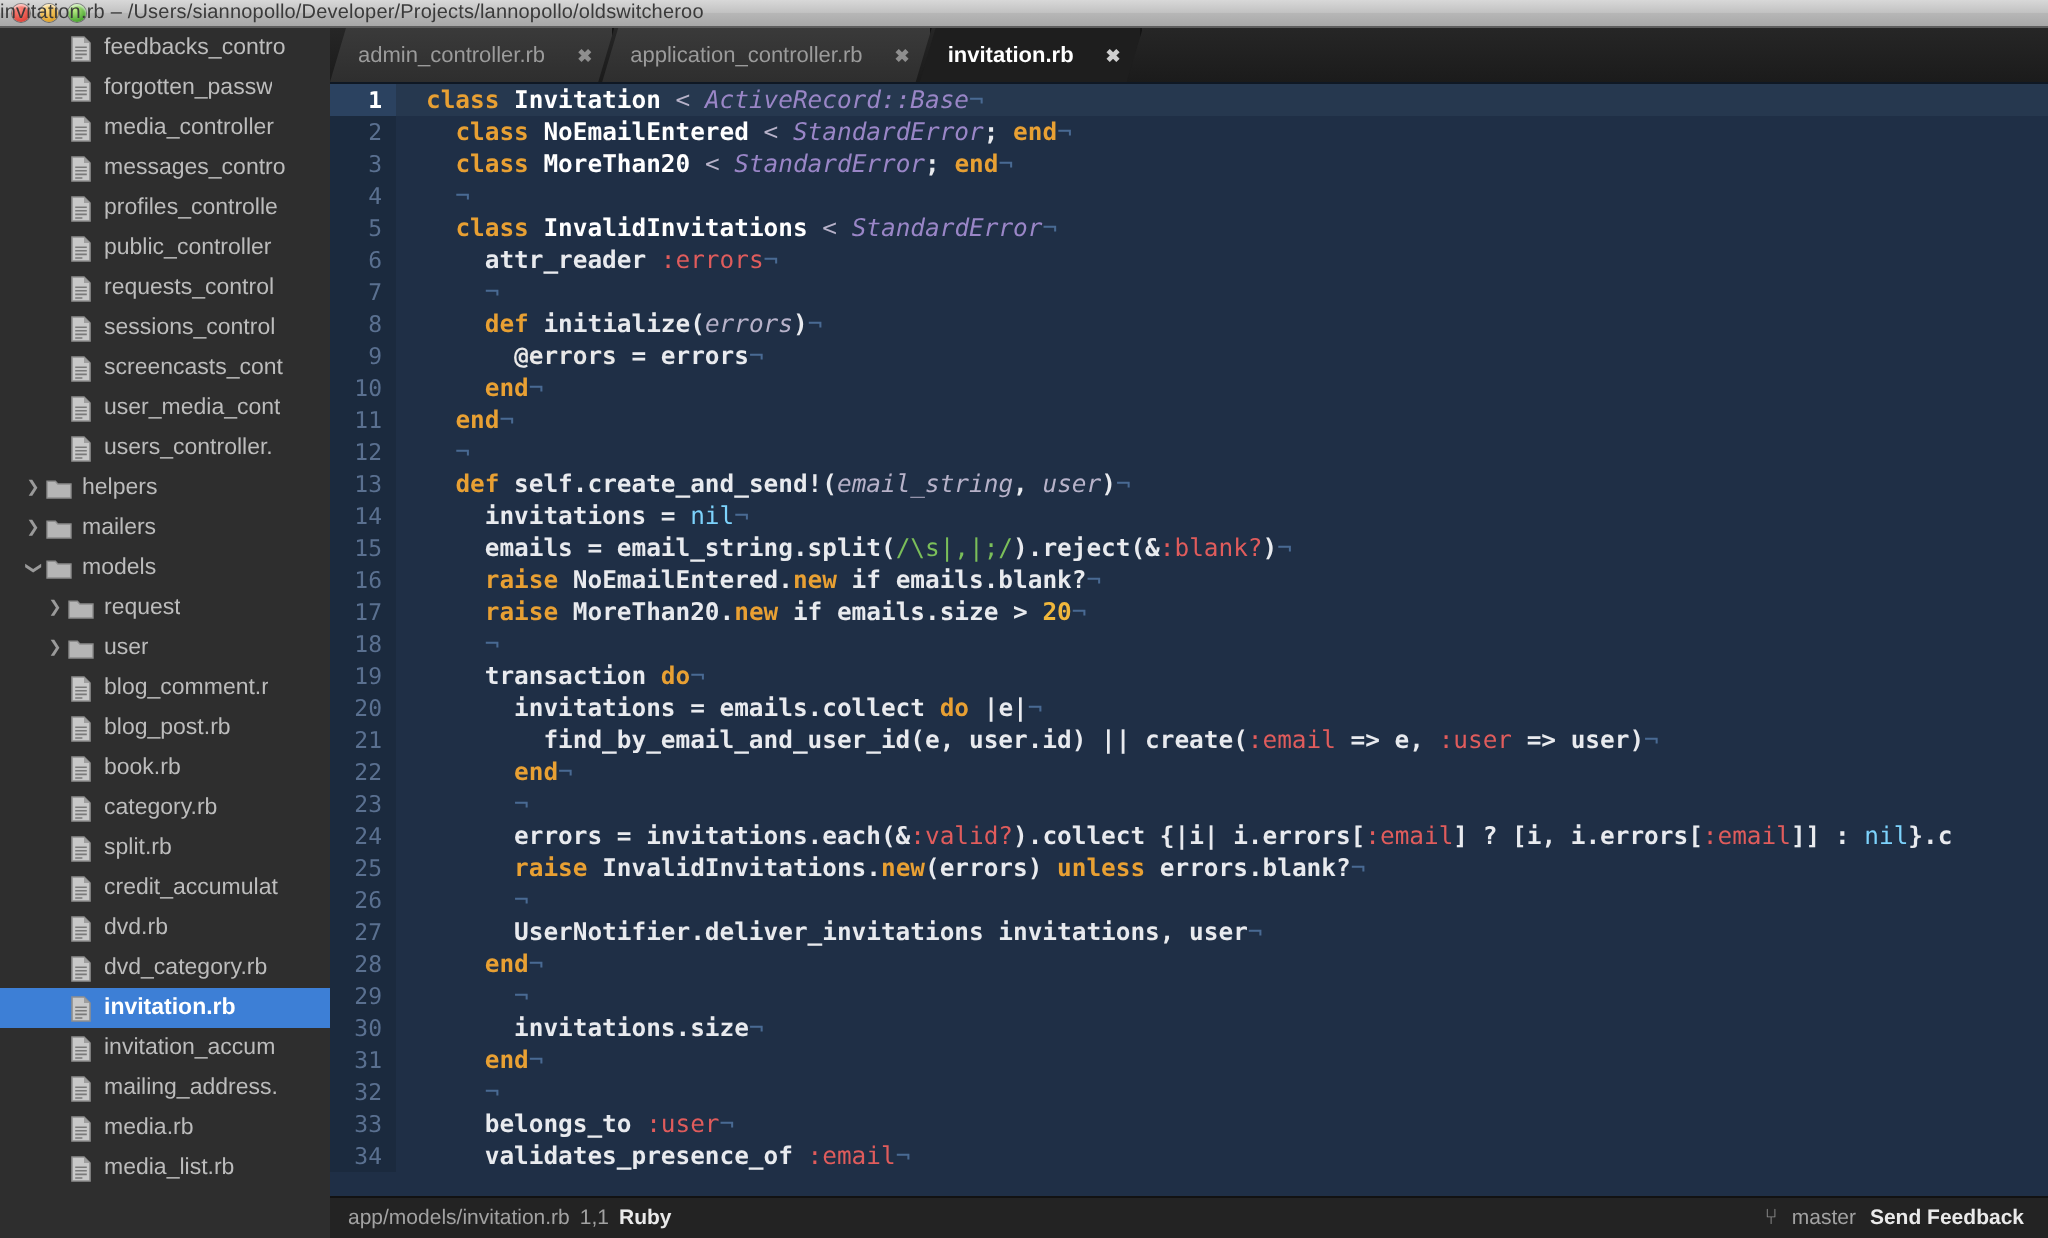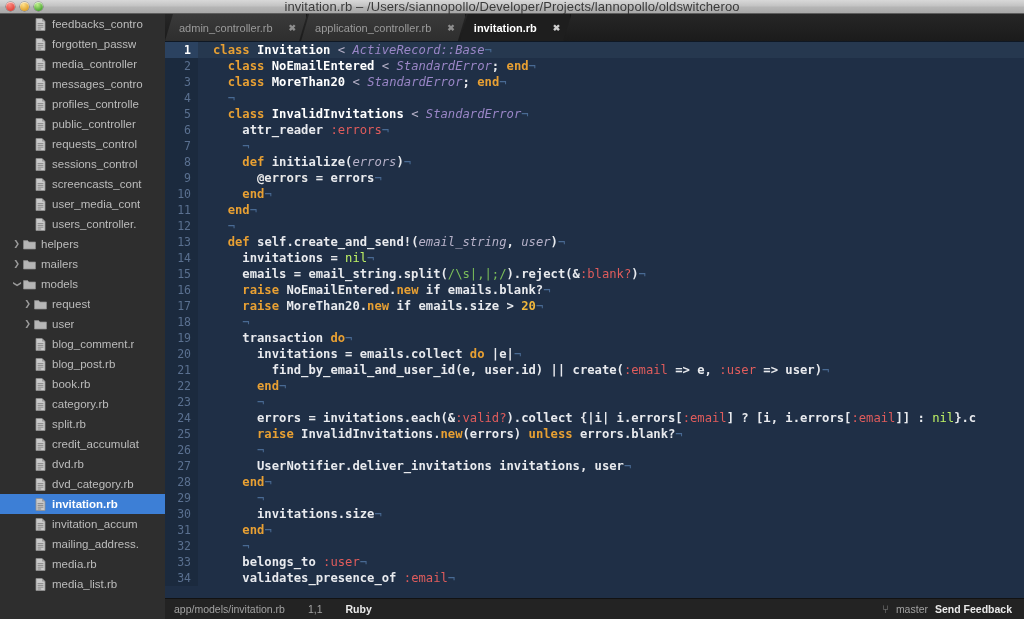--- a/index.html
+++ b/index.html
@@ -35,22 +35,21 @@
   .light {
     width: 9px; height: 9px; border-radius: 50%;
     box-shadow: inset 0 1px 1px rgba(255,255,255,.65), 0 0 0 .5px rgba(0,0,0,.38);
   }
   .light.red    { background: radial-gradient(circle at 38% 30%, #ff8a80, #e0463c 72%); }
   .light.yellow { background: radial-gradient(circle at 38% 30%, #ffe08a, #dfa22a 72%); }
   .light.green  { background: radial-gradient(circle at 38% 30%, #bff08a, #4da733 72%); }
 
   .titlebar-title {
     position: absolute; left: 0; right: 0;
-    text-align: center;
-    font-size: 13px;
+    font-size: 10px;
     color: #3a3a3a;
     letter-spacing: .1px;
     white-space: nowrap;
     pointer-events: none;
   }
 
   
   .sidebar {
     position: absolute; top: 14px; left: 0;
     width: 165px; height: 605px;
@@ -169,38 +168,38 @@
     overflow: hidden;
   }
 
   
   .k  { color: #e8a033; font-weight: bold; }   
   .cn { color: #ffffff; font-weight: bold; }   
   .it { color: #9a86c7; font-style: italic; }  
   .pm { color: #b7b2c9; font-style: italic; }  
   .sy { color: #e05c5c; }                      
   .nm { color: #f0b73c; font-weight: bold; }   
-  .nl { color: #bef264; }                      
+  .nl { color: #7dd3fc; }                      
   .re { color: #7bbf5a; }                      
   .iv { color: #e8e8e8; font-weight: bold; }   
   .pl { color: #e8eaee; font-weight: bold; }
   .crm{ color: #496a93; }                      
 
   
   .statusbar {
     position: absolute; bottom: 0; left: 165px;
     width: 859px; height: 21px;
     background: #232323;
     border-top: 1px solid #121212;
     box-sizing: border-box;
     display: flex; align-items: center;
     font-size: 10.5px;
     color: #a2a2a2;
   }
-  .sb-left { display: flex; align-items: center; gap: 23px; padding-left: 9px; }
+  .sb-left { display: flex; align-items: center; gap: 5px; padding-left: 9px; }
   .sb-right { margin-left: auto; display: flex; align-items: center; gap: 7px; padding-right: 12px; }
   .sb-strong { color: #eaeaea; font-weight: bold; }
   .branch-icon { color: #8e8e8e; font-size: 11px; }
   .statusbar-left-pad {
     position: absolute; bottom: 0; left: 0;
     width: 165px; height: 21px;
     background: #2e2e2e;
     box-sizing: border-box;
   }
 </style>

